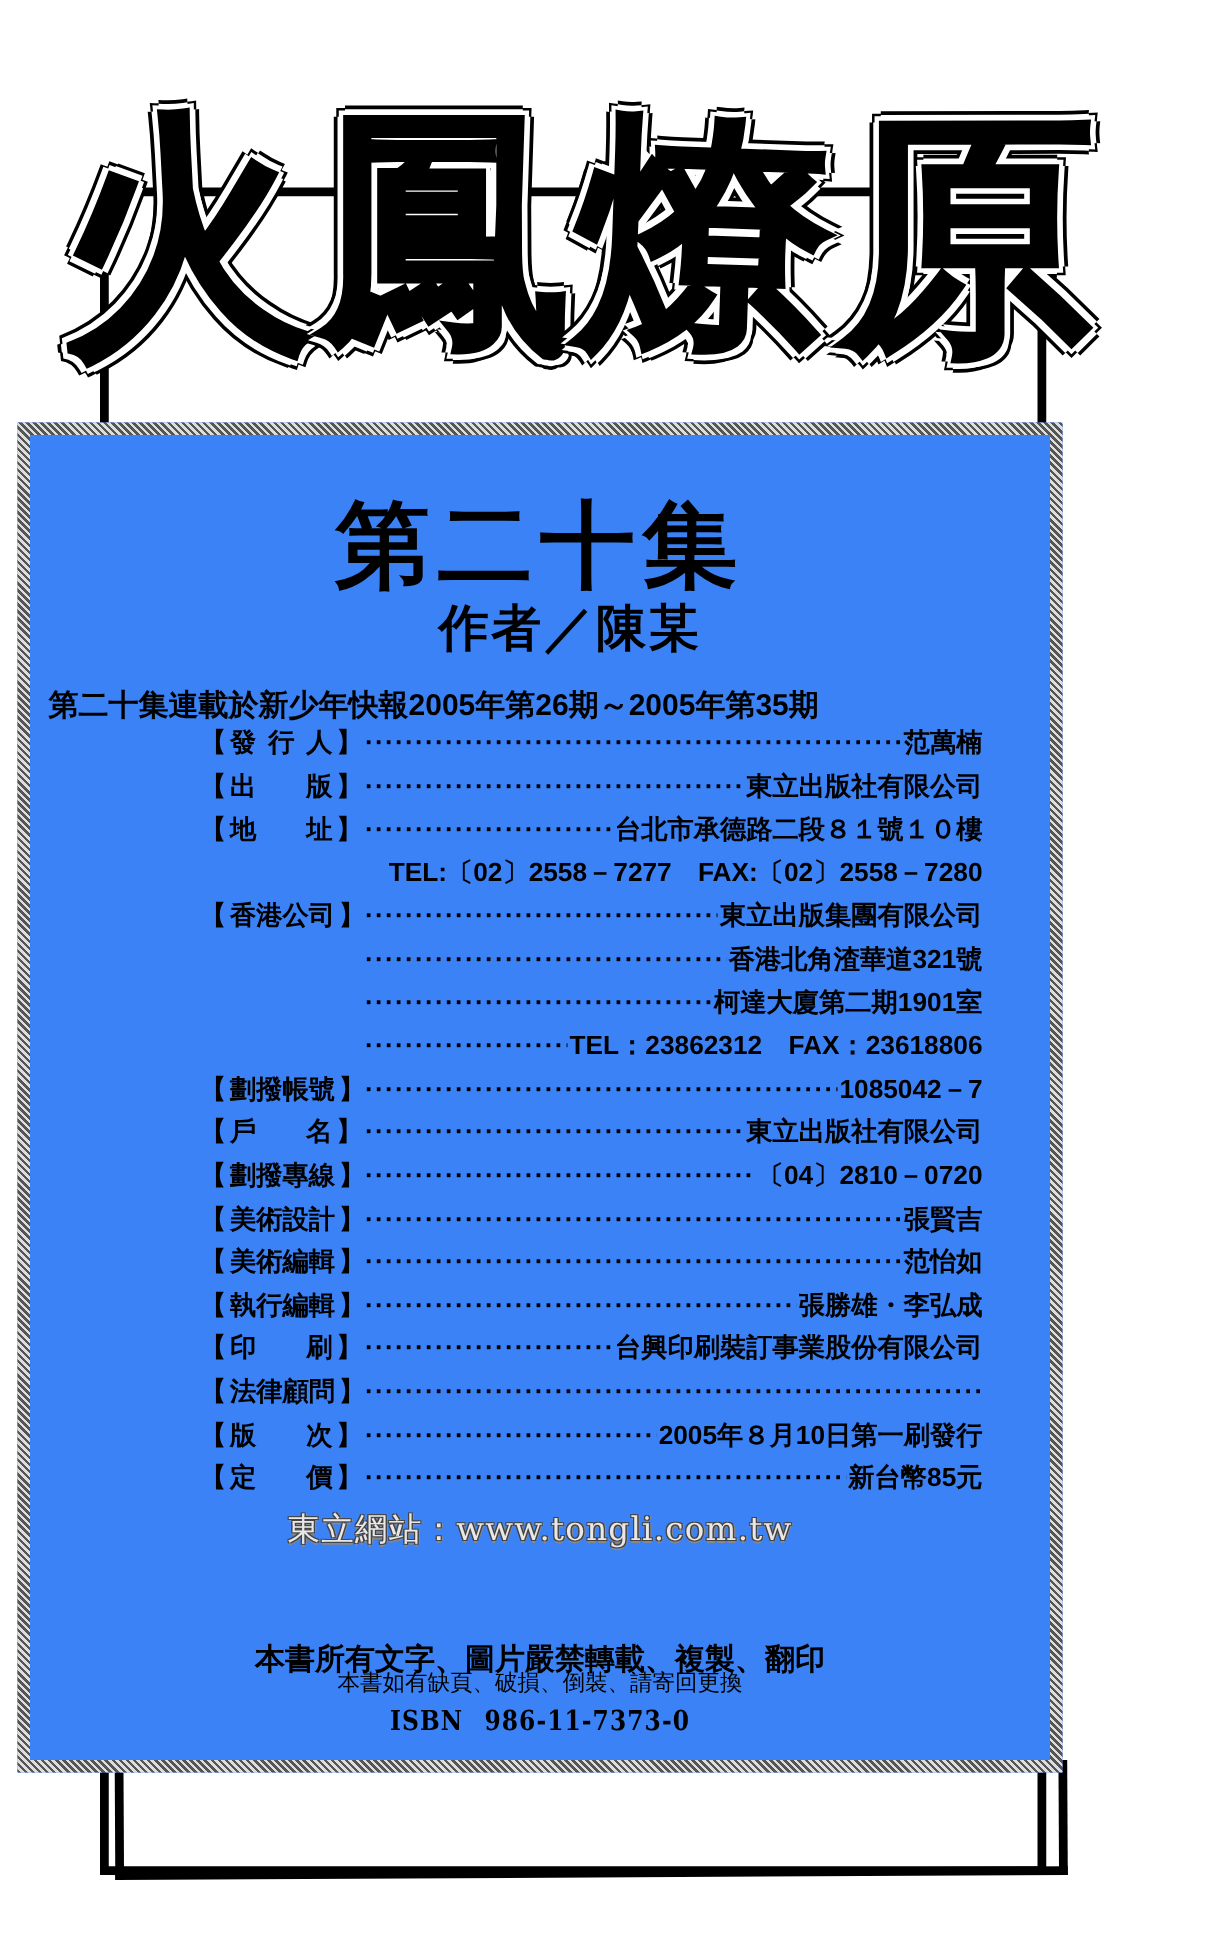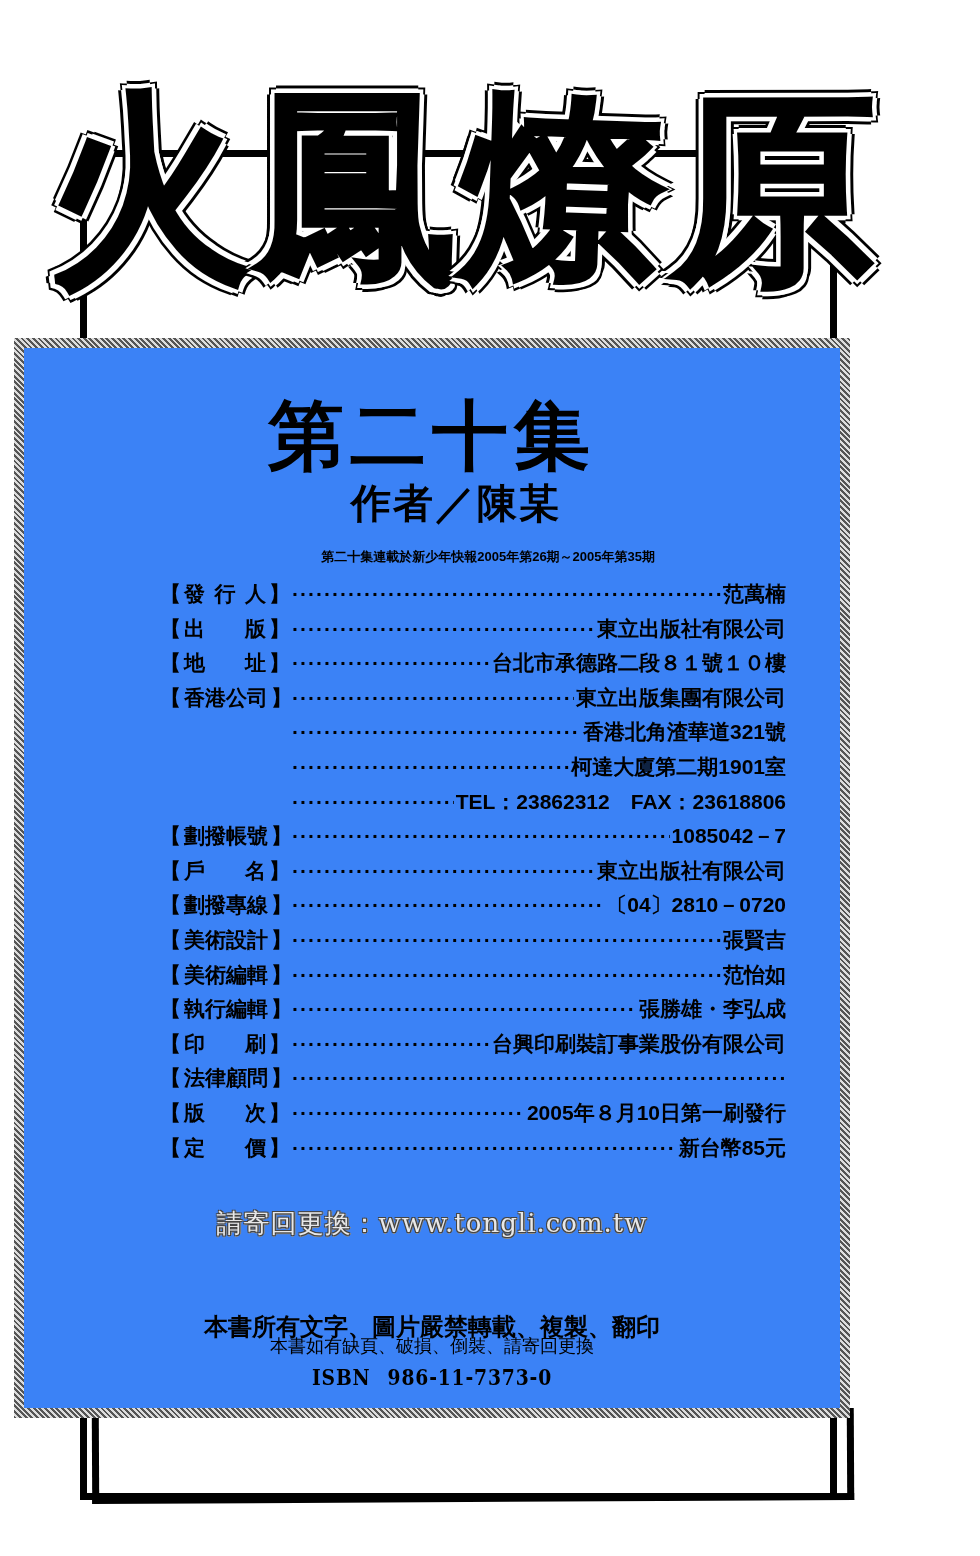--- a/index.html
+++ b/index.html
@@ -12,21 +12,21 @@
       9px 0 0 #000, -9px 0 0 #000, 0 9px 0 #000, 0 -9px 0 #000, 7px 7px 0 #000, -7px -7px 0 #000, 7px -7px 0 #000, -7px 7px 0 #000;
     transform:scaleY(1.0); display:inline-block; }
   .title-char.t1 { transform:rotate(-3deg); }
   .title-char.t3 { transform:rotate(2deg); }
   .panel { position:absolute; left:14px; top:338px; width:836px; height:1080px; box-sizing:border-box;
     border:10px solid #888;
     border-image: repeating-linear-gradient(45deg, #555 0 2px, #ddd 2px 4px) 10;
     background:#3b82f6; z-index:2; }
   .vol-title { position:absolute; top:50px; left:0; right:0; text-align:center; font-family:"DejaVu Serif", serif; font-weight:bold; font-size:76px; letter-spacing:6px; line-height:1; }
   .author { position:absolute; top:135px; left:0; right:0; text-align:center; font-family:"DejaVu Serif", serif; font-weight:bold; font-size:40px; letter-spacing:2px; line-height:1;padding-left:48px; }
-  .serial { position:absolute; top:200px; right:185px; font-size:13px; font-weight:bold; font-family:"Liberation Sans", sans-serif; white-space:nowrap; }
+  .serial { position:absolute; top:200px; right:185px; font-size:24px; font-weight:bold; font-family:"Liberation Sans", sans-serif; white-space:nowrap; }
   .credits { position:absolute; top:232px; left:136px; width:626px; }
   .row { display:flex; align-items:baseline; height:34.6px; font-size:21px; font-weight:bold; font-family:"Liberation Sans", sans-serif; white-space:nowrap; }
   .row .label { width:130px; flex:none; display:flex; justify-content:space-between; }
   .row .label .lbl-text { flex:1; display:flex; justify-content:space-between; padding:0 3px; }
   .row .dots { flex:1; overflow:hidden; letter-spacing:1px; color:#000; margin:0 2px; }
   .row .dots::before { content:"··························································································································"; }
   .row .val { flex:none; }
   .row.nolabel .label { visibility:hidden; }
   .row.plain { justify-content:flex-end; }
   .website { position:absolute; top:858px; left:0; right:0; text-align:center; font-family:"DejaVu Serif", serif; font-size:26px; color:#fff;
@@ -89,20 +89,23 @@
           <span>【</span>
           <span class="lbl-text">
             <span>地</span>
             <span>址</span>
           </span>
           <span>】</span>
         </span>
         <span class="dots"></span>
         <span class="val">台北市承德路二段８１號１０樓</span>
       </div>
+      <div class="row nolabel plain">
+        <span class="val">TEL:〔02〕2558－7277　FAX:〔02〕2558－7280</span>
+      </div>
       <div class="row">
         <span class="label">
           <span>【</span>
           <span class="lbl-text">
             <span>香</span>
             <span>港</span>
             <span>公</span>
             <span>司</span>
           </span>
           <span>】</span>
@@ -270,20 +273,20 @@
             <span>價</span>
           </span>
           <span>】</span>
         </span>
         <span class="dots"></span>
         <span class="val">新台幣85元</span>
       </div>
     </div>
 
   <div class="website">
-    <span class="site-label">請寄回更換：</span><span class="site-url">www.tongli.com.tw</span>
+    <span class="site-label">東立網站：</span><span class="site-url">www.tongli.com.tw</span>
   </div>
   <div class="rights2">本書所有文字、圖片嚴禁轉載、複製、翻印</div>
   <div class="replace">本書如有缺頁、破損、倒裝、請寄回更換</div>
   <div class="isbn">
     <span class="isbn-label">ISBN</span><span>986-11-7373-0</span>
   </div>
 </div>
 
 </body></html>

